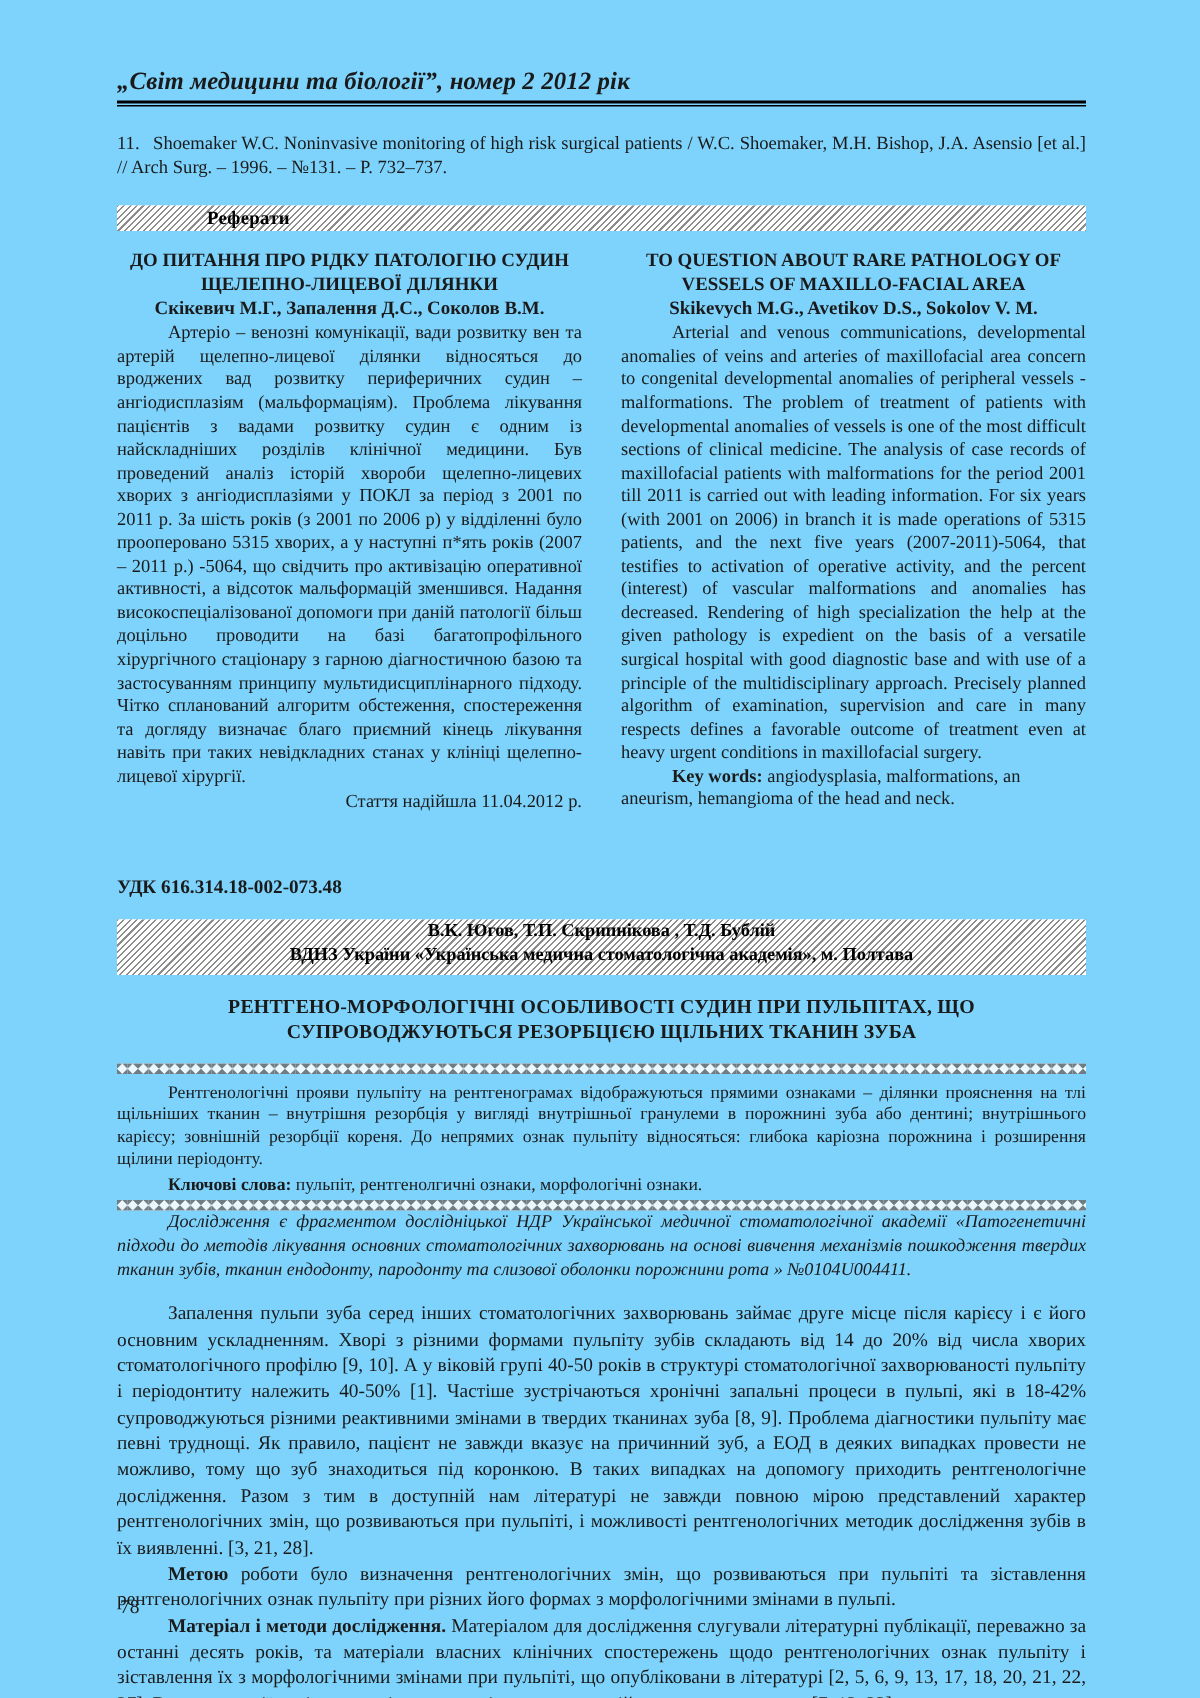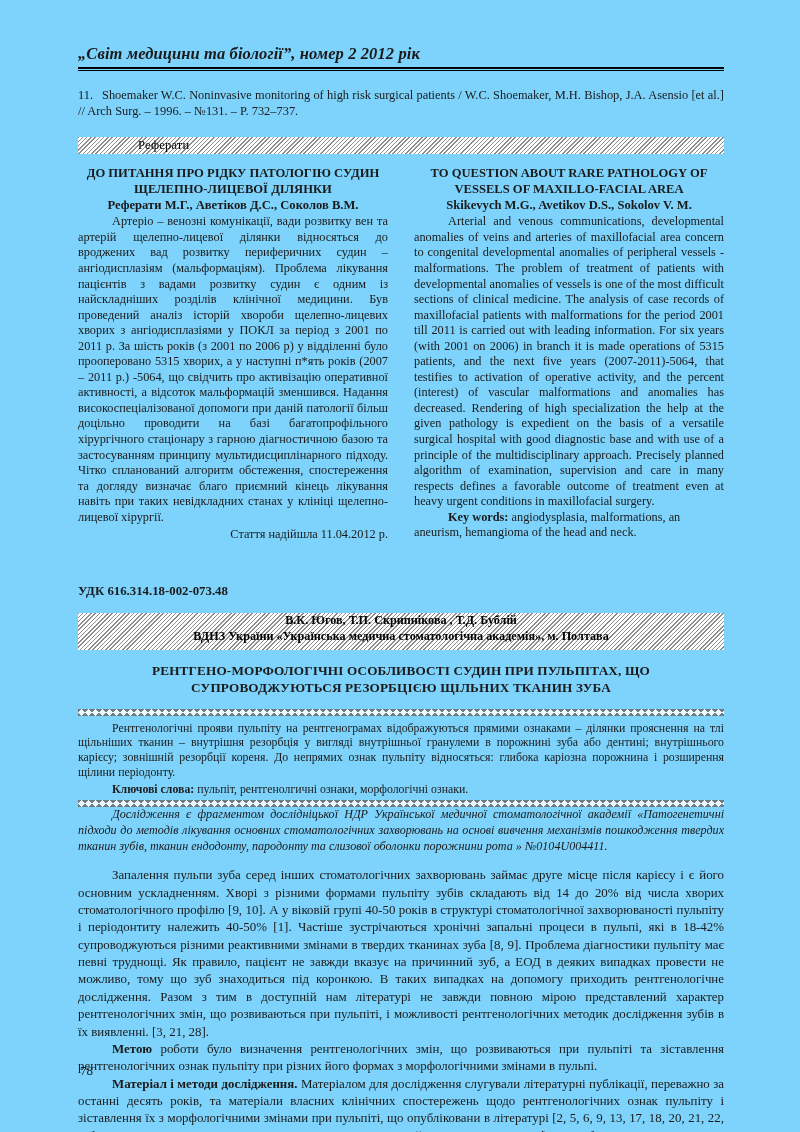--- a/index.html
+++ b/index.html
@@ -58,21 +58,21 @@
     background-image: repeating-linear-gradient(
         135deg,
         #8d8d8d 0px, #8d8d8d 1px,
         #ffffff 1px, #ffffff 3px);
     display: flex;
     align-items: center;
     position: relative;
   }
   .band-label {
     font-size: 12.5px;
-    font-weight: normal;
+    font-weight: bold;
     color: #000;
     padding-left: 2px;
     margin-left: 58px;
     letter-spacing: 0.2px;
   }
   .band-authors {
     width: 100%;
     text-align: center;
     font-size: 12.2px;
     font-weight: bold;
@@ -226,21 +226,21 @@
       <span class="num">11.</span><span>Shoemaker W.C. Noninvasive monitoring of high risk surgical patients / W.C. Shoemaker, M.H. Bishop, J.A. Asensio [et al.] // Arch Surg. – 1996. – №131. – P. 732–737.</span>
     </div>
 
     <div class="band">
       <span class="band-label">Реферати</span>
     </div>
 
     <div class="cols">
       <div class="col">
         <div class="abs-title ctr">ДО ПИТАННЯ ПРО РІДКУ ПАТОЛОГІЮ СУДИН ЩЕЛЕПНО-ЛИЦЕВОЇ ДІЛЯНКИ</div>
-        <div class="abs-authors">Реферати М.Г., Аветіков Д.С., Соколов В.М.</div>
+        <div class="abs-authors">Скікевич М.Г., Запалення Д.С., Соколов В.М.</div>
         <p class="abs-body">Артеріо – венозні комунікації, вади розвитку вен та артерій щелепно-лицевої ділянки відносяться до вроджених вад розвитку периферичних судин – ангіодисплазіям (мальформаціям). Проблема лікування пацієнтів з вадами розвитку судин є одним із найскладніших розділів клінічної медицини. Був проведений аналіз історій хвороби щелепно-лицевих хворих з ангіодисплазіями у ПОКЛ за період з 2001 по 2011 р. За шість років (з 2001 по 2006 р) у відділенні було прооперовано 5315 хворих, а у наступні п*ять років (2007 – 2011 р.) -5064, що свідчить про активізацію оперативної активності, а відсоток мальформацій зменшився. Надання високоспеціалізованої допомоги при даній патології більш доцільно проводити на базі багатопрофільного хірургічного стаціонару з гарною діагностичною базою та застосуванням принципу мультидисциплінарного підходу. Чітко спланований алгоритм обстеження, спостереження та догляду визначає благо приємний кінець лікування навіть при таких невідкладних станах у клініці щелепно-лицевої хірургії.</p>
         <div class="received">Стаття надійшла 11.04.2012 р.</div>
       </div>
       <div class="col">
         <div class="abs-title lft">TO QUESTION ABOUT RARE  PATHOLOGY OF VESSELS OF MAXILLO-FACIAL AREA</div>
         <div class="abs-authors">Skikevych M.G., Avetikov D.S., Sokolov V. M.</div>
         <p class="abs-body">Arterial and venous communications, developmental anomalies of veins and arteries of maxillofacial area concern to congenital developmental anomalies of peripheral vessels - malformations. The problem of treatment of patients with developmental anomalies of vessels is one of the most difficult sections of clinical medicine. The analysis of case records of maxillofacial patients with malformations for the period 2001 till 2011 is carried out with leading information. For six years (with 2001 on 2006) in branch it is made operations of 5315 patients, and the next five years (2007-2011)-5064, that testifies to activation of operative activity, and the percent (interest) of vascular malformations and anomalies has decreased. Rendering of high specialization the help at the given pathology is expedient on the basis of a versatile surgical hospital with good diagnostic base and with use of a principle of the multidisciplinary approach. Precisely planned algorithm of examination, supervision and care in many respects defines a favorable outcome of treatment even at heavy urgent conditions in maxillofacial surgery.</p>
         <p class="kw-en"><b class="kwlab">Key words:</b> <span>angiodysplasia, malformations, an aneurism, hemangioma of the head and neck.</span></p>
       </div>
     </div>

